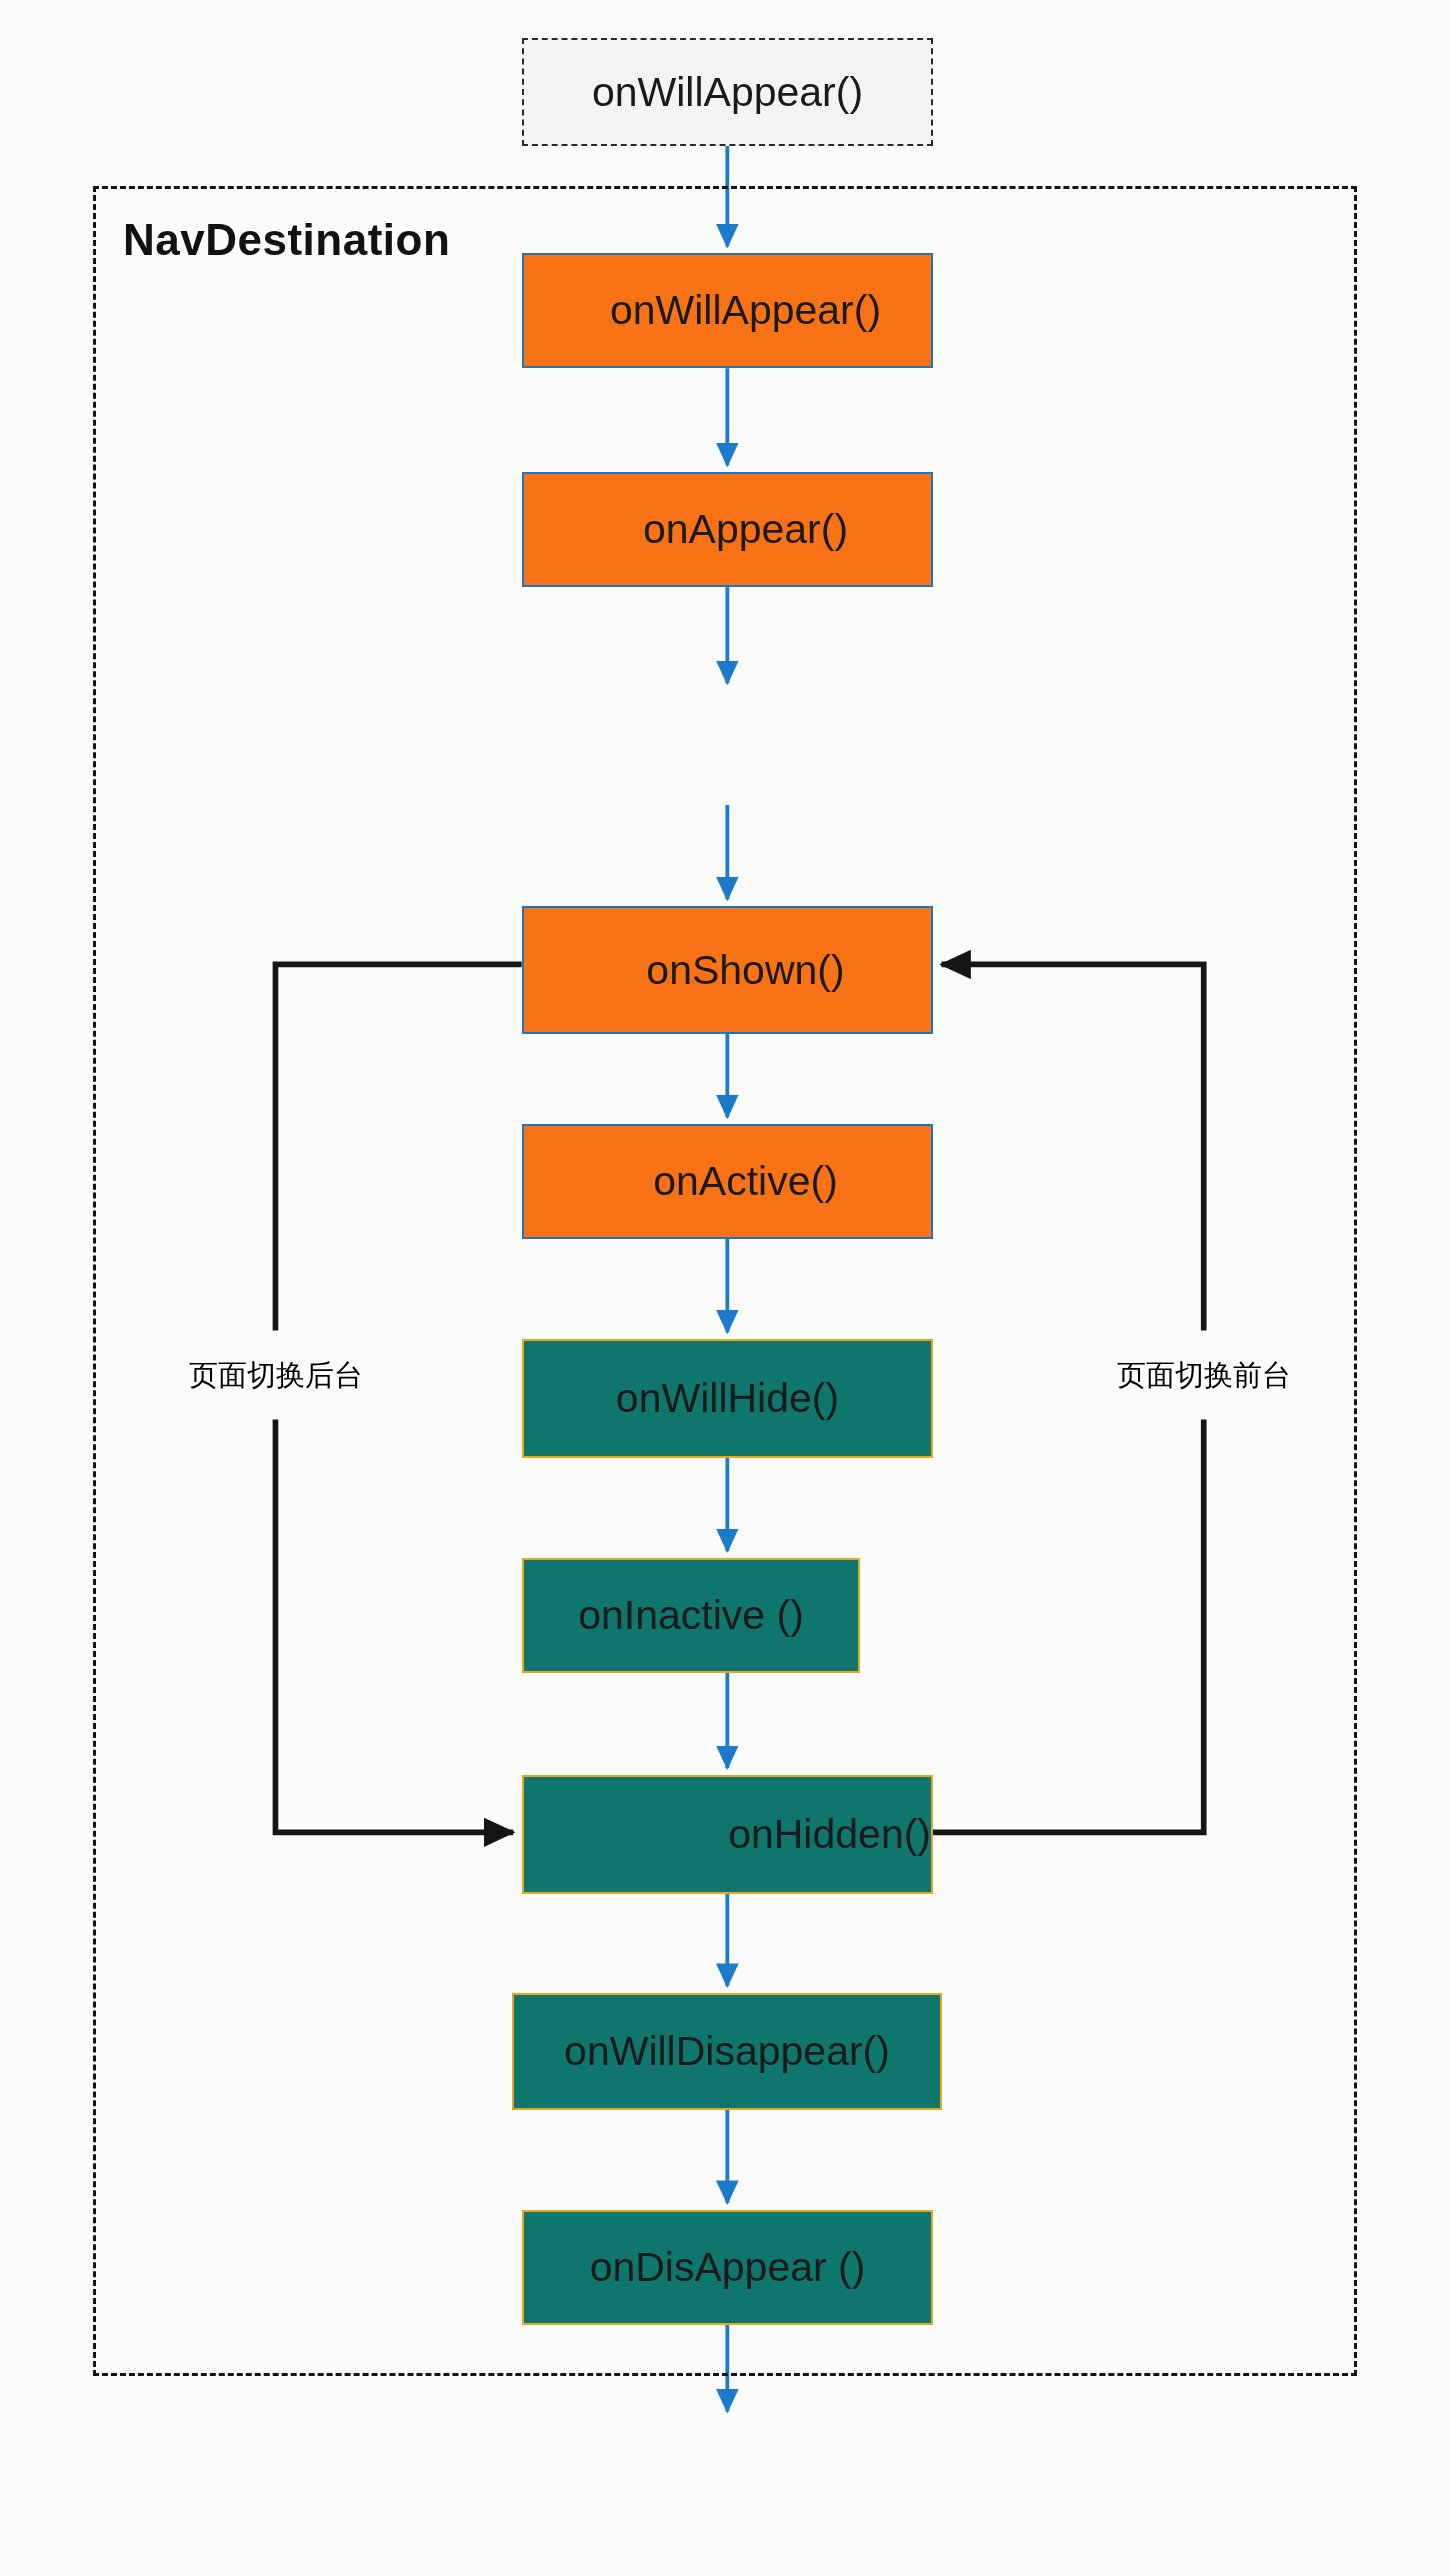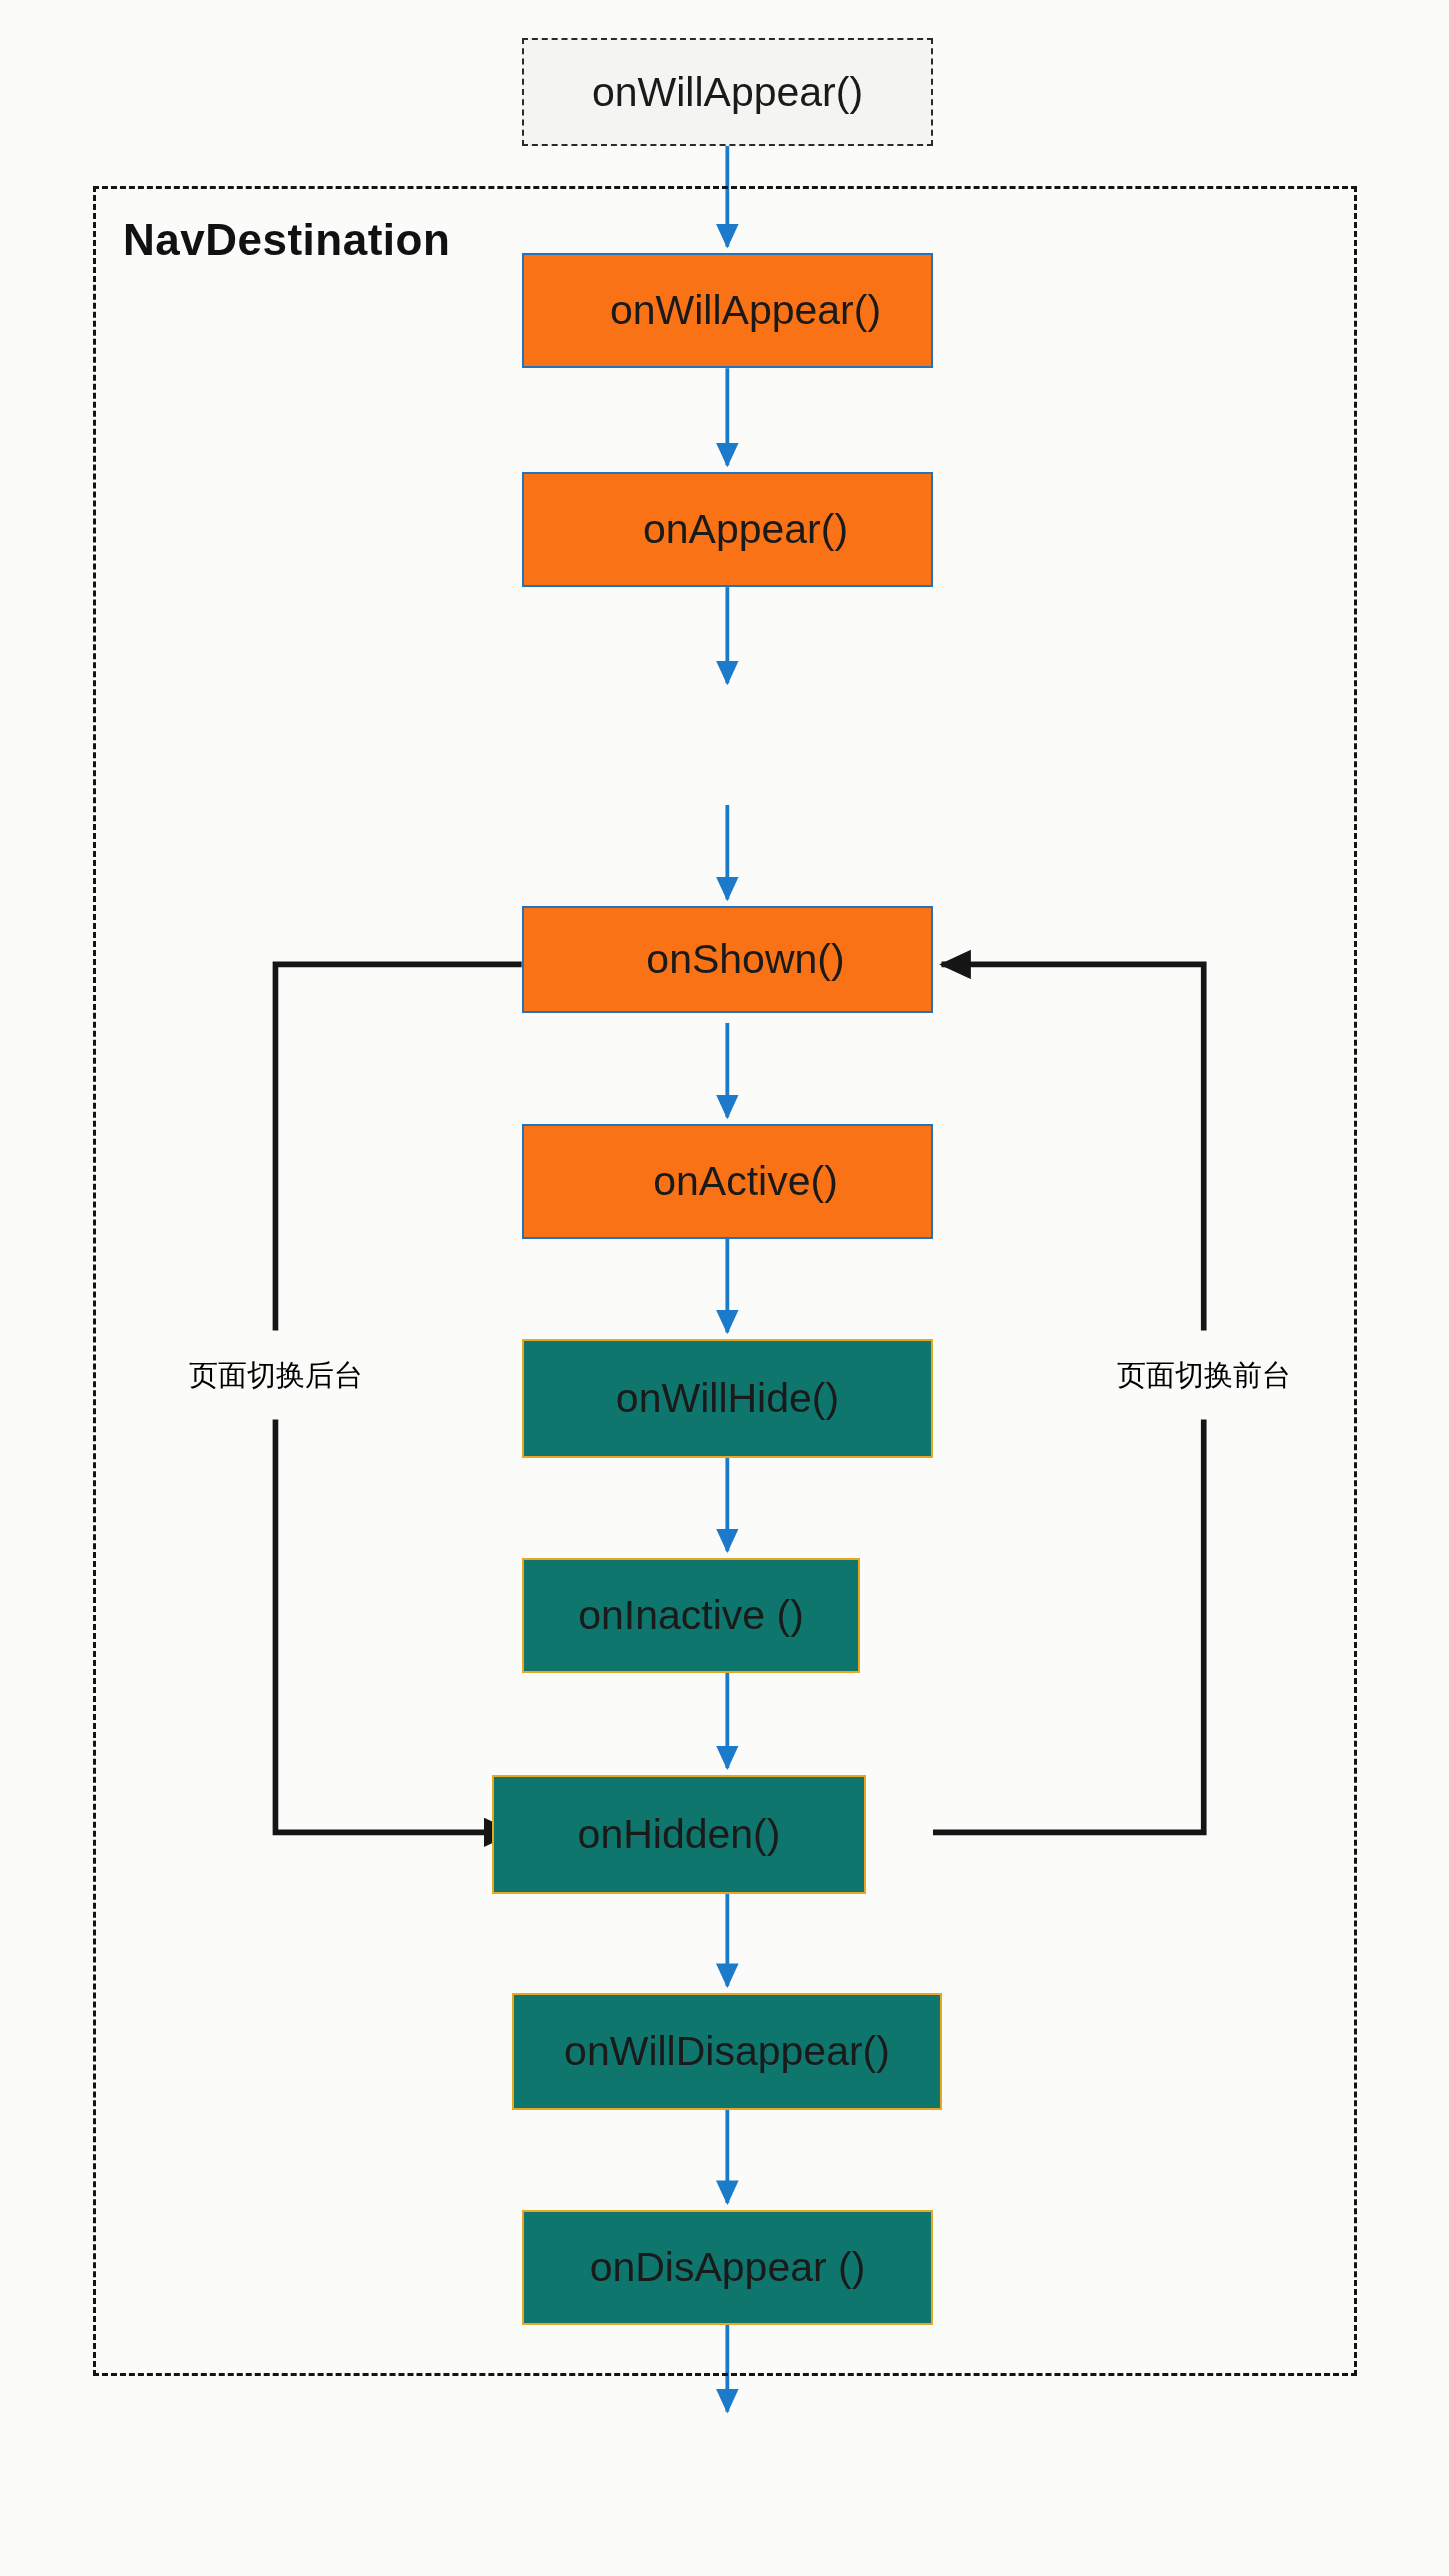--- a/index.html
+++ b/index.html
@@ -35,25 +35,25 @@
     font-size:41px;color:#1a1a1a;
     text-align:center;
   }
   .node.blue{border:2.8px solid #2173bb;background:#f97316;padding-left:36px;}
   .node.yellow{border:2.8px solid #e8a71f;background:#0f766e;}
   .node.dashed{border:2.8px dashed #2a2a2a;background:#f4f4f2;}
   .n-aboutToAppear   {left:522px;top:38px;  width:411px;height:108px;}
   .n-onWillAppear    {left:522px;top:253px; width:411px;height:115px;}
   .n-onAppear        {left:522px;top:472px; width:411px;height:115px;}
   .n-onWillShow      {left:522px;top:690px; width:411px;height:115px;}
-  .n-onShown         {left:522px;top:906px; width:411px;height:107px;}
+  .n-onShown         {left:522px;top:906px; width:411px;height:128px;}
   .n-onActive        {left:522px;top:1124px;width:411px;height:115px;}
   .n-onWillHide      {left:522px;top:1339px;width:411px;height:119px;}
   .n-onInactive      {left:522px;top:1558px;width:338px;height:115px;}
-  .n-onHidden        {left:492px;top:1775px;width:374px;height:119px;}
+  .n-onHidden        {left:522px;top:1775px;width:411px;height:119px;justify-content:flex-end;}
   .n-onWillDisappear {left:512px;top:1993px;width:430px;height:117px;}
   .n-onDisAppear     {left:522px;top:2210px;width:411px;height:115px;}
   .n-aboutToDisappear{left:495px;top:2418px;width:464px;height:117px;}
   .side-label{
     position:absolute;
     transform:translate(-50%,-50%);
     background:#fbfbfa;
     font-size:29px;color:#000000;
     padding:24.5px 3.8px;
     z-index:5;

